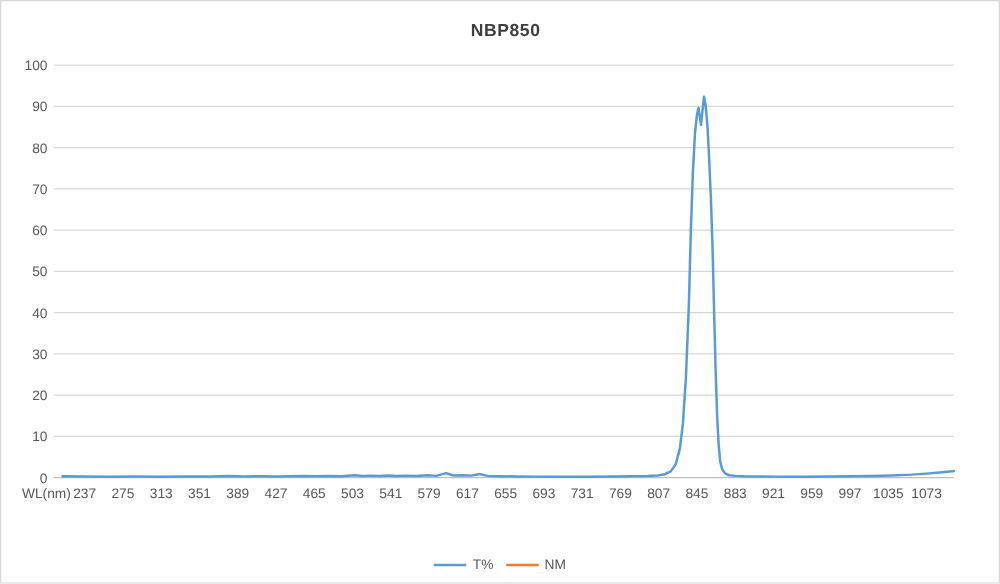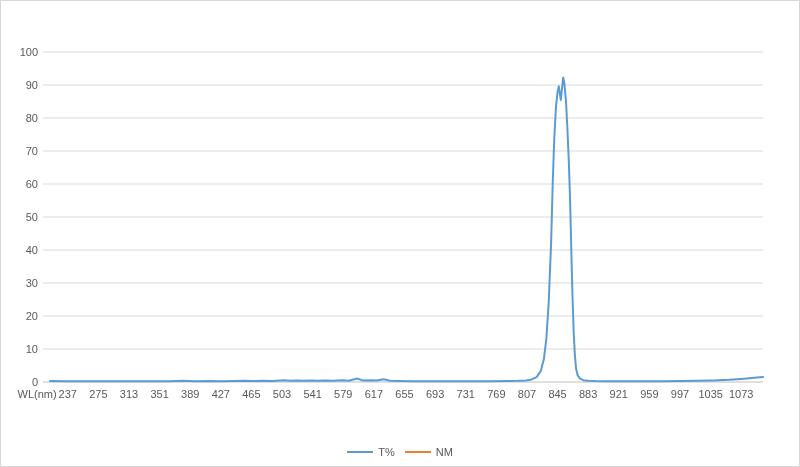--- a/index.html
+++ b/index.html
@@ -24,20 +24,21 @@
     display:flex;justify-content:center;align-items:center;gap:10px;
     font-size:11px;color:#595959;
   }
   .legend-item{display:flex;align-items:center;gap:5px;}
   .legend-swatch{display:inline-block;width:26px;height:2px;}
 </style>
 </head>
 <body>
 
 <div class="chart">
+  <div class="chart-title">NBP850</div>
   <svg id="plot" width="800" height="467">
       <line x1="42" x2="762" y1="381" y2="381" stroke="#bfbfbf" stroke-width="1"></line>
       <text x="37" y="385" text-anchor="end" font-size="11" fill="#595959">0</text>
       <line x1="42" x2="762" y1="348" y2="348" stroke="#d9d9d9" stroke-width="1"></line>
       <text x="37" y="352" text-anchor="end" font-size="11" fill="#595959">10</text>
       <line x1="42" x2="762" y1="315" y2="315" stroke="#d9d9d9" stroke-width="1"></line>
       <text x="37" y="319" text-anchor="end" font-size="11" fill="#595959">20</text>
       <line x1="42" x2="762" y1="282" y2="282" stroke="#d9d9d9" stroke-width="1"></line>
       <text x="37" y="286" text-anchor="end" font-size="11" fill="#595959">30</text>
       <line x1="42" x2="762" y1="249" y2="249" stroke="#d9d9d9" stroke-width="1"></line>

